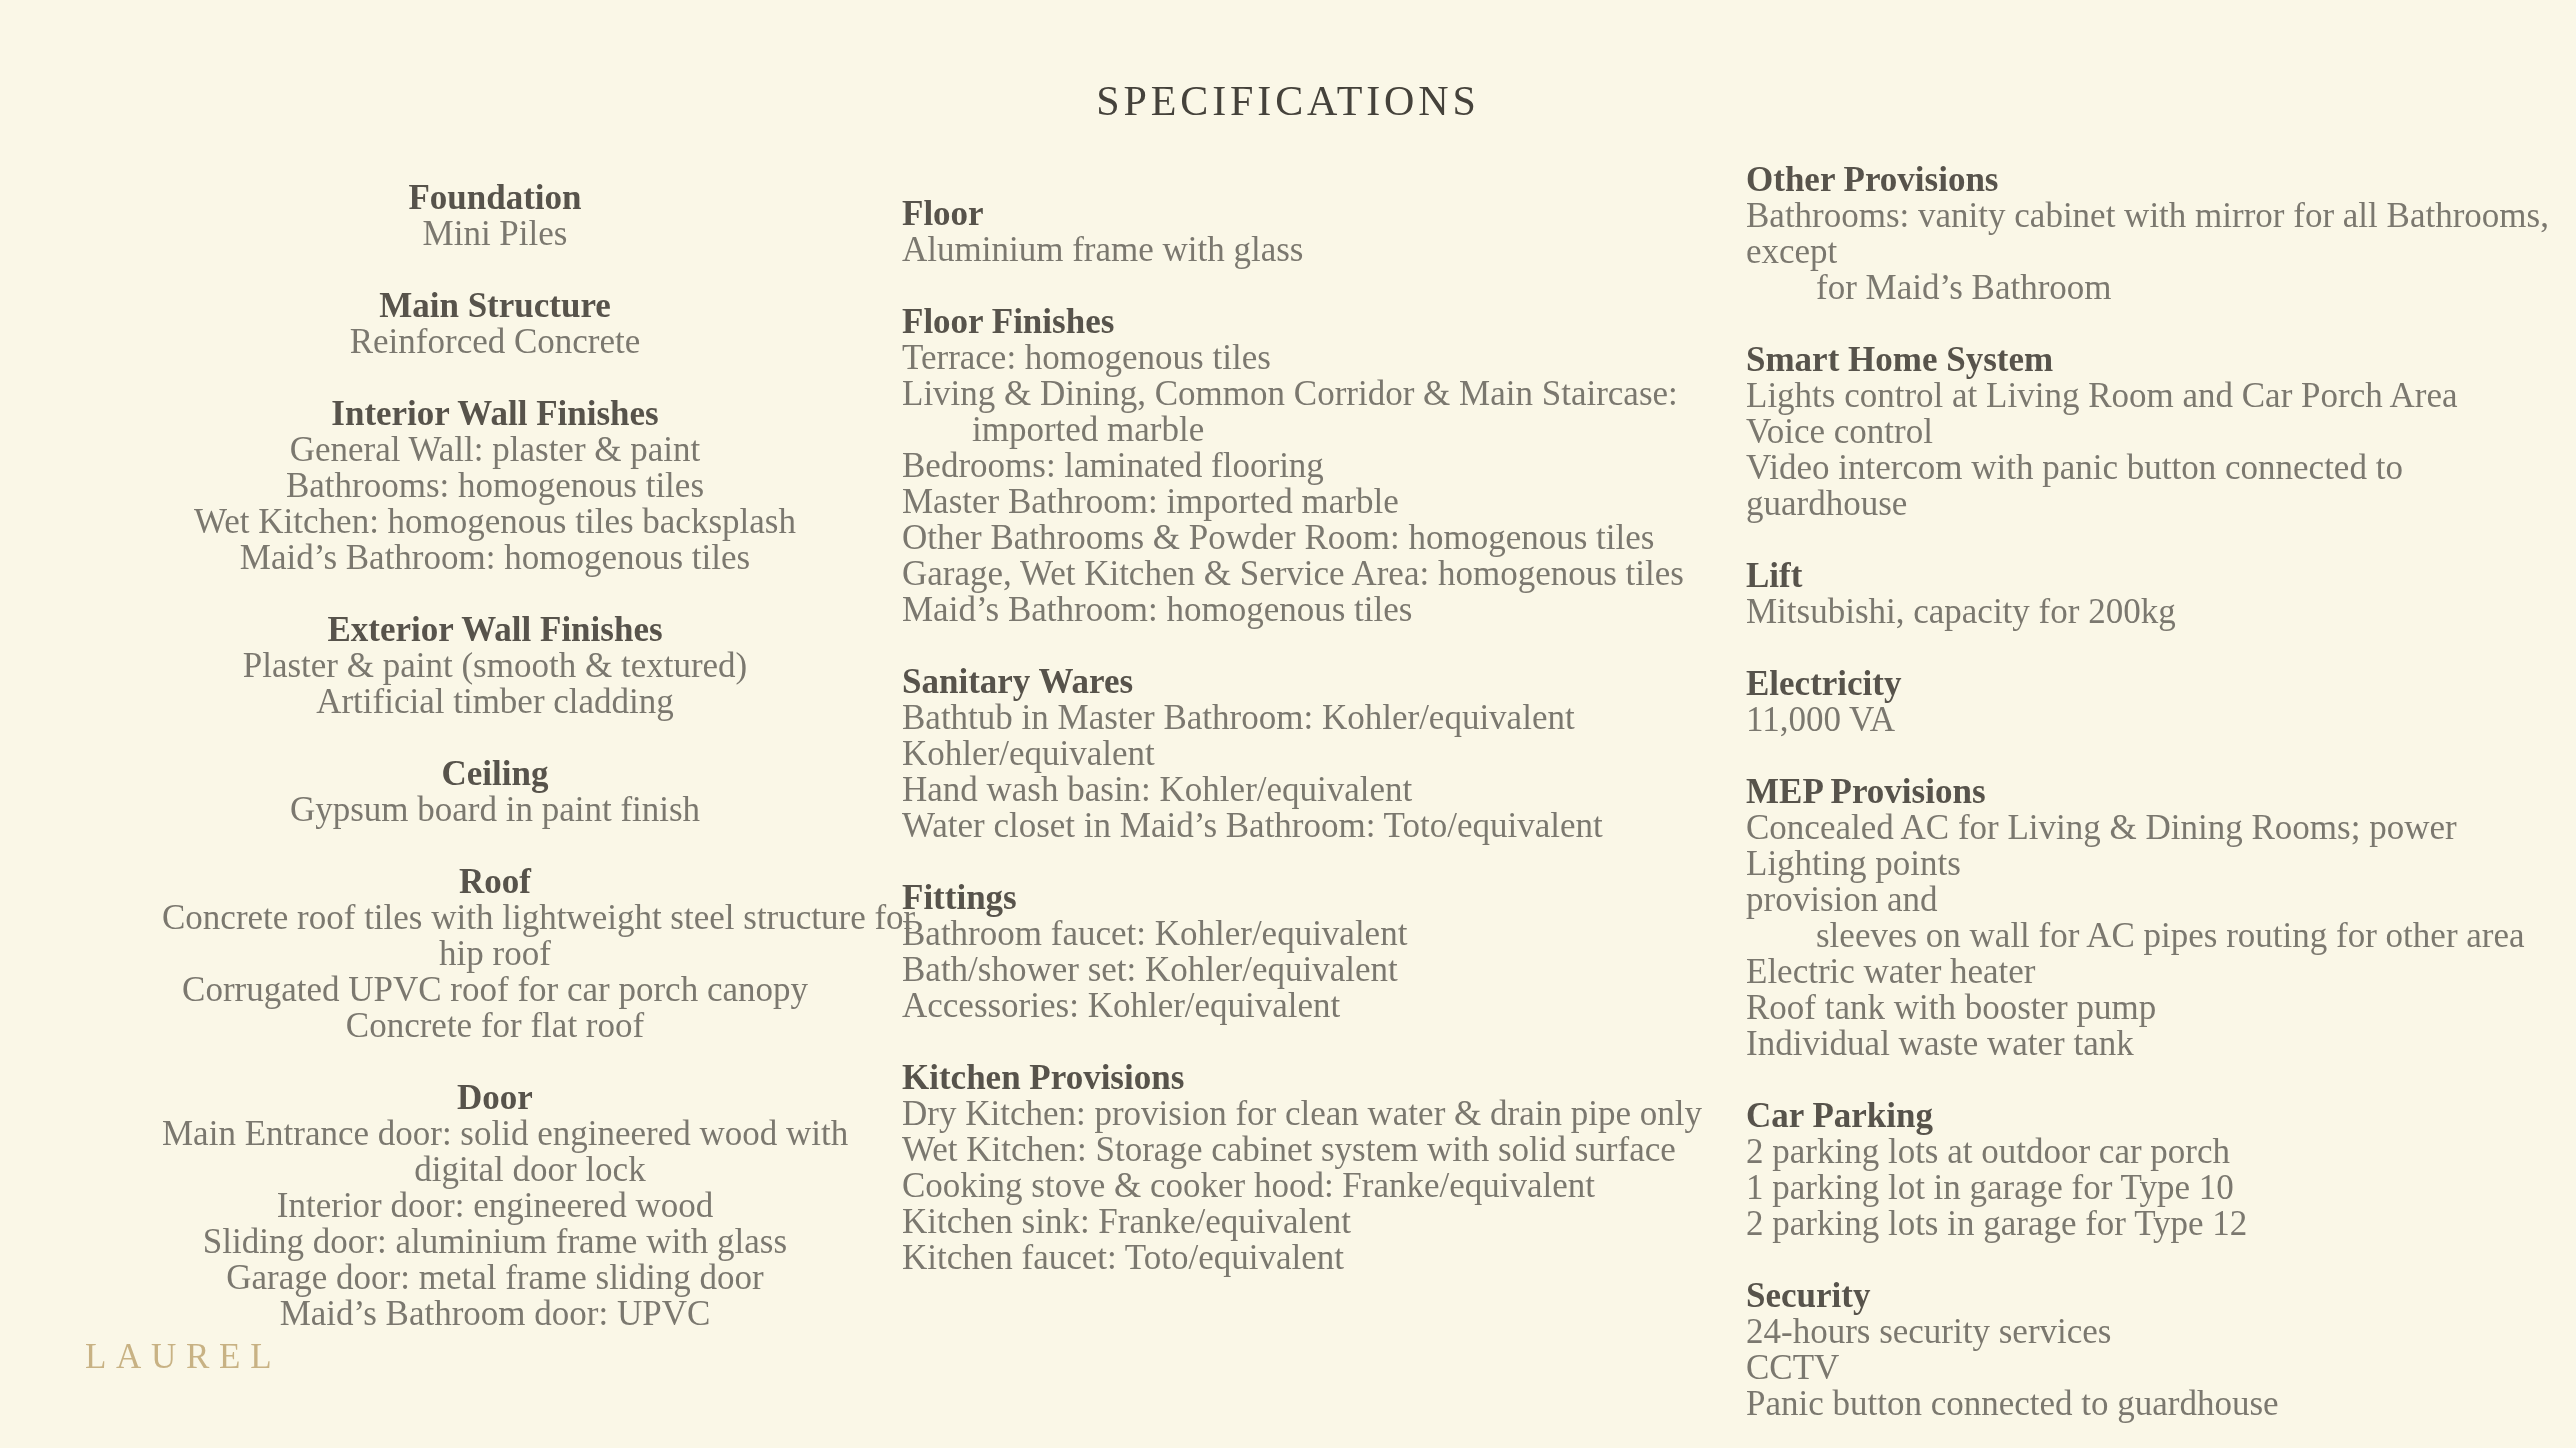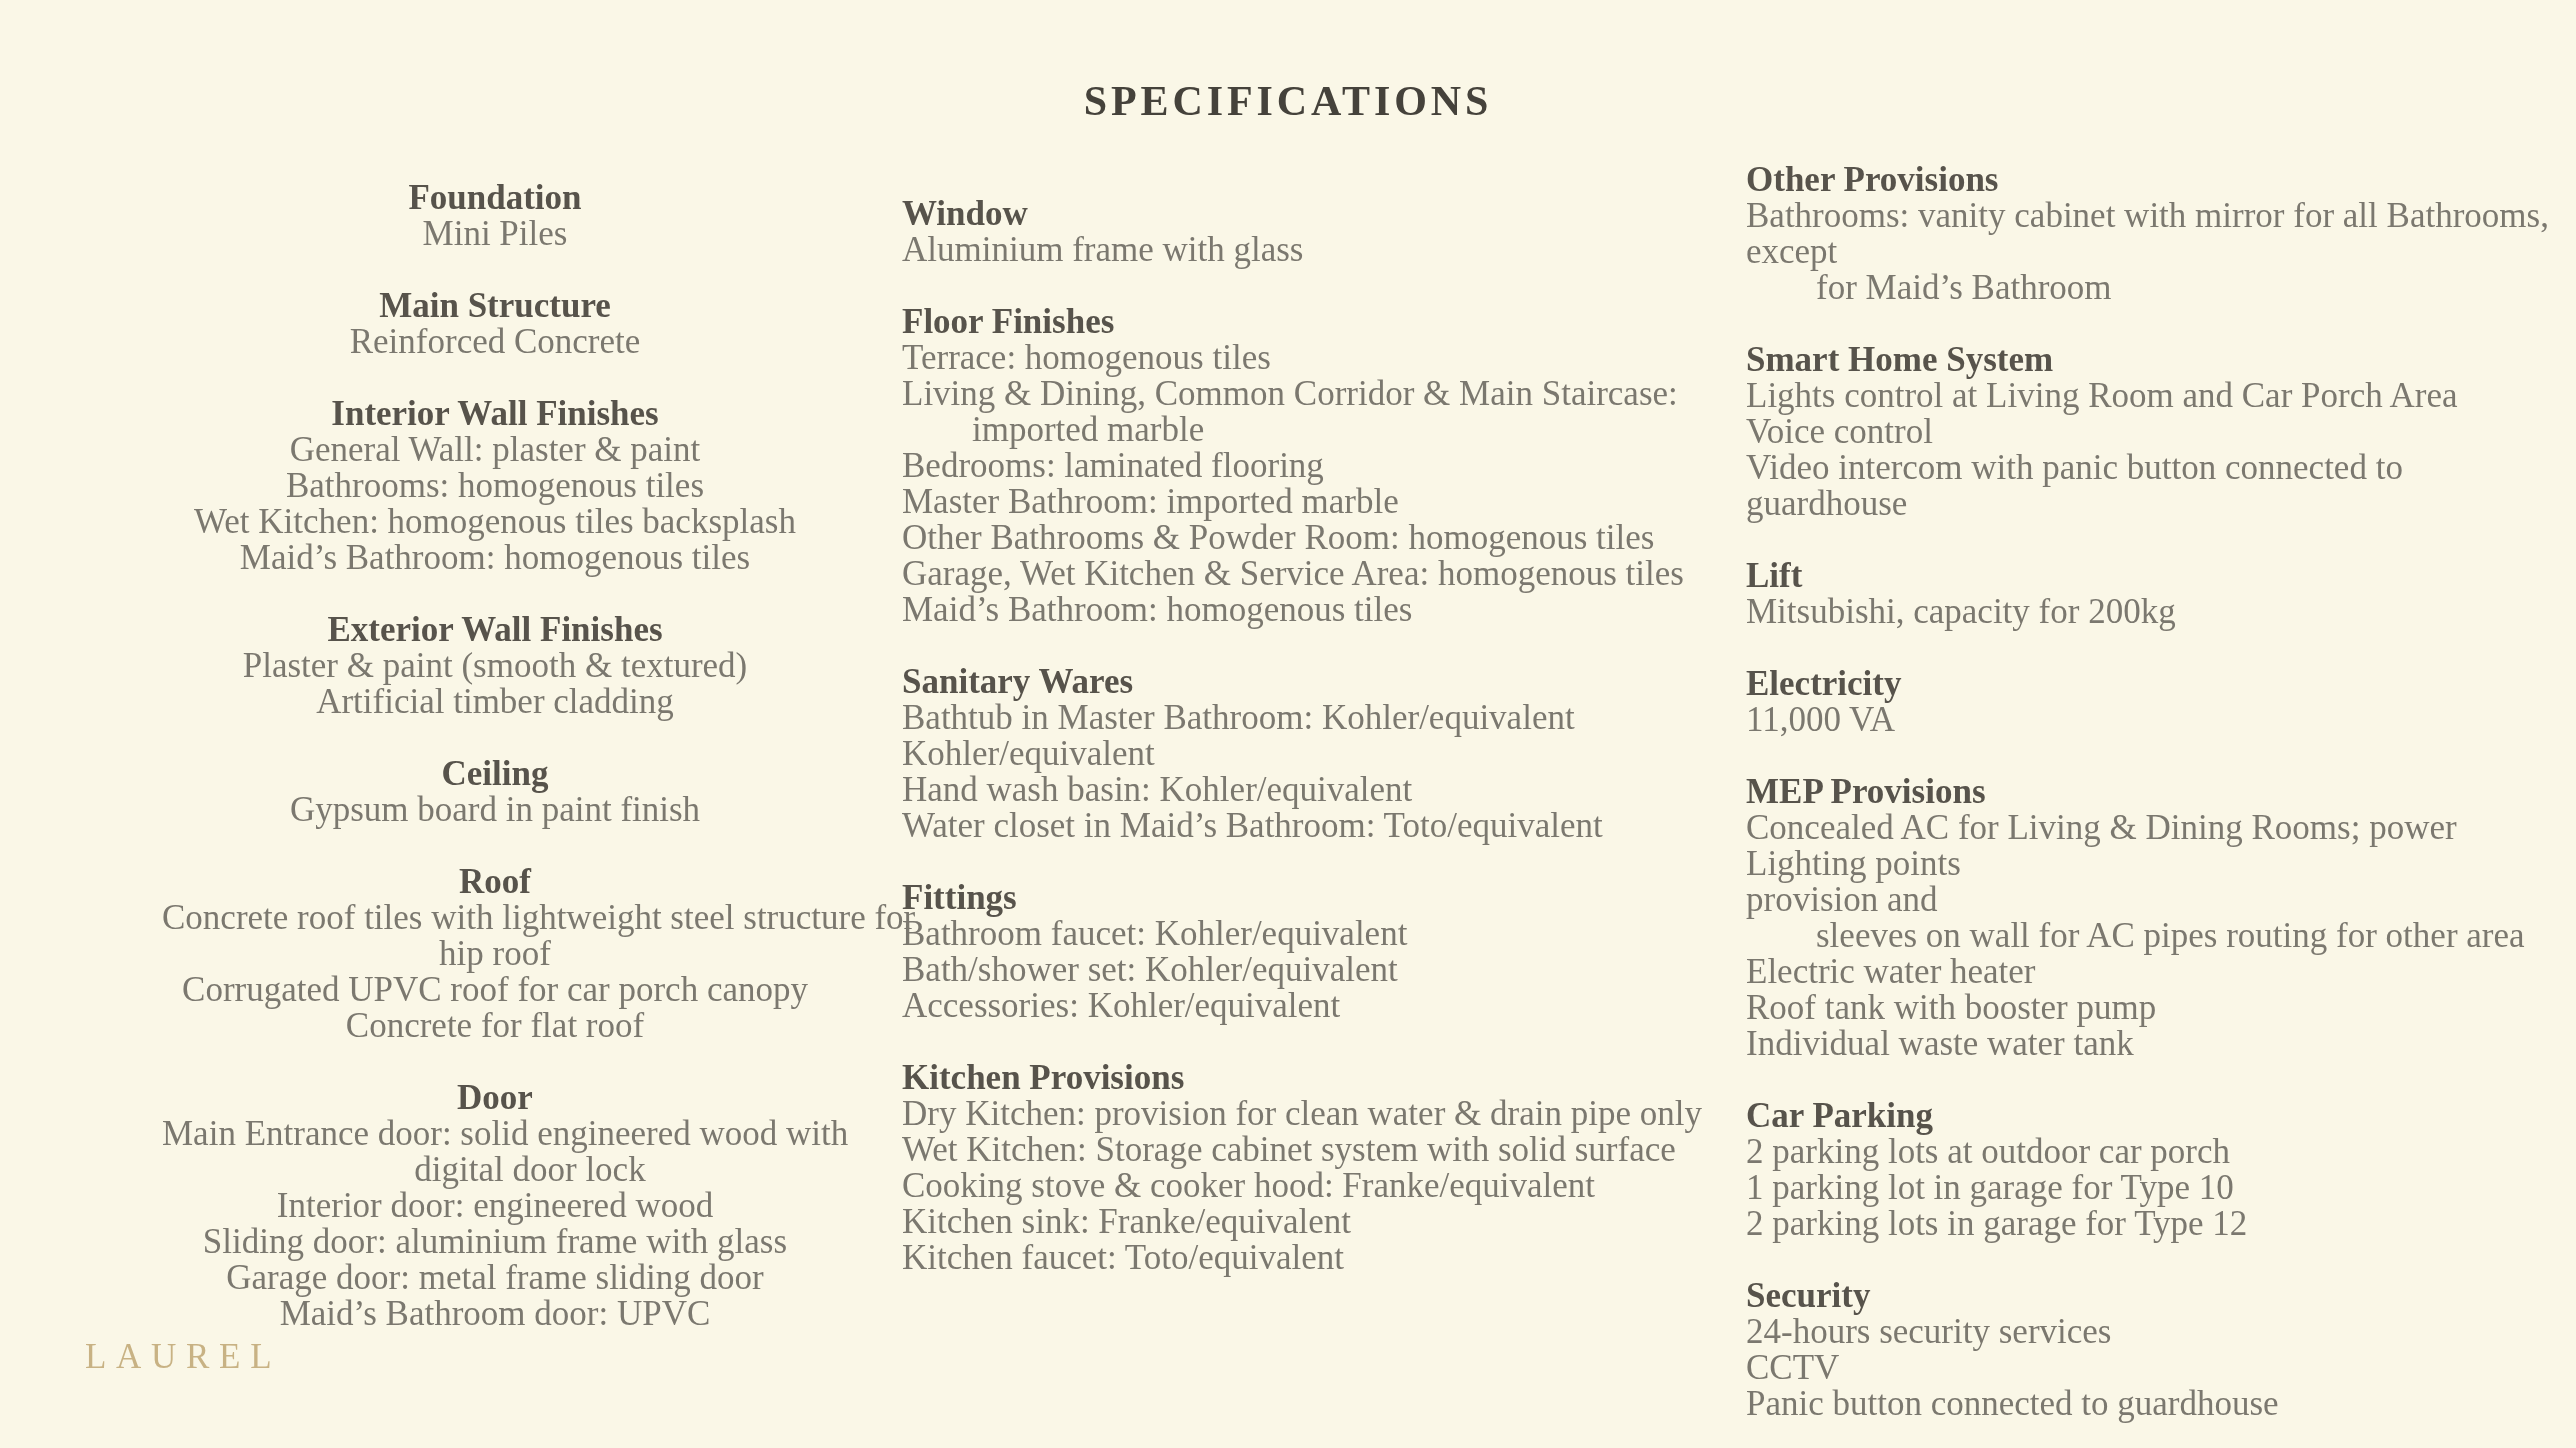--- a/index.html
+++ b/index.html
@@ -16,21 +16,21 @@
     overflow: hidden;
   }
   .page-title {
     position: absolute;
     top: 77px;
     left: 0;
     width: 100%;
     text-align: center;
     font-size: 42px;
     line-height: 1.15;
-    font-weight: 700;
+    font-weight: 400;
     letter-spacing: 3.9px;
     color: var(--title, #45423b);
   }
   .col {
     position: absolute;
     font-size: 35px;
     line-height: 36px;
     color: var(--body, #7b786f);
   }
   #col-0 { left: 162px;  top: 180px; width: 666px; text-align: center;  }
@@ -98,21 +98,21 @@
         <div class="line">Main Entrance door: solid engineered wood with</div>
         <div class="line indent">digital door lock</div>
         <div class="line">Interior door: engineered wood</div>
         <div class="line">Sliding door: aluminium frame with glass</div>
         <div class="line">Garage door: metal frame sliding door</div>
         <div class="line">Maid’s Bathroom door: UPVC</div>
       </div>
     </div>
   <div class="col" id="col-1">
       <div class="section">
-        <div class="line heading">Window</div>
+        <div class="line heading">Floor</div>
         <div class="line">Aluminium frame with glass</div>
       </div>
       <div class="section">
         <div class="line heading">Floor Finishes</div>
         <div class="line">Terrace: homogenous tiles</div>
         <div class="line">Living &amp; Dining, Common Corridor &amp; Main Staircase:</div>
         <div class="line indent">imported marble</div>
         <div class="line">Bedrooms: laminated flooring</div>
         <div class="line">Master Bathroom: imported marble</div>
         <div class="line">Other Bathrooms &amp; Powder Room: homogenous tiles</div>

